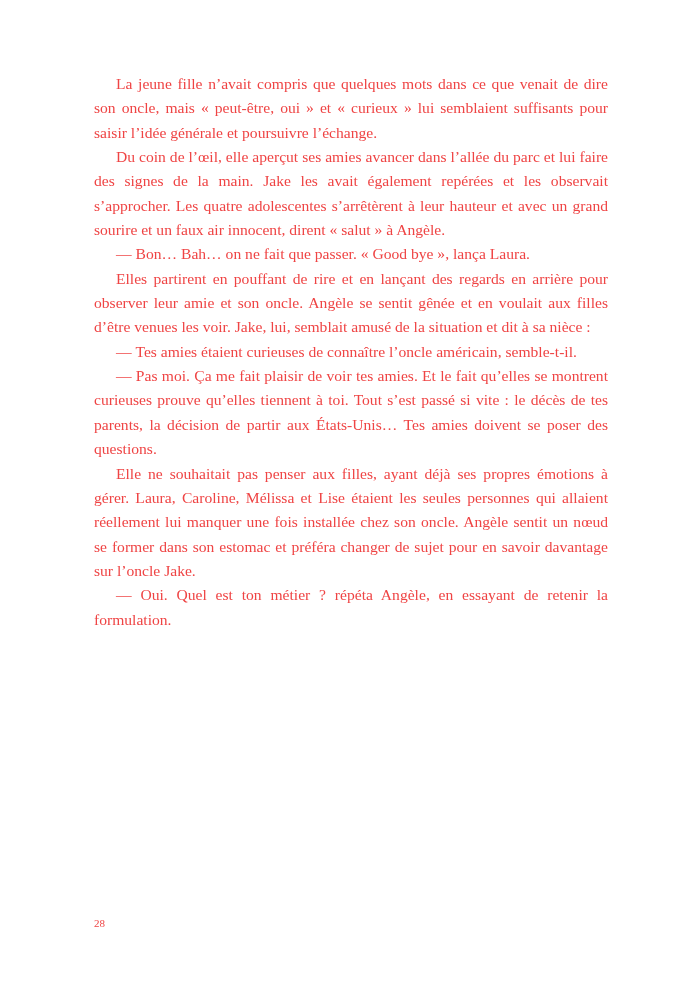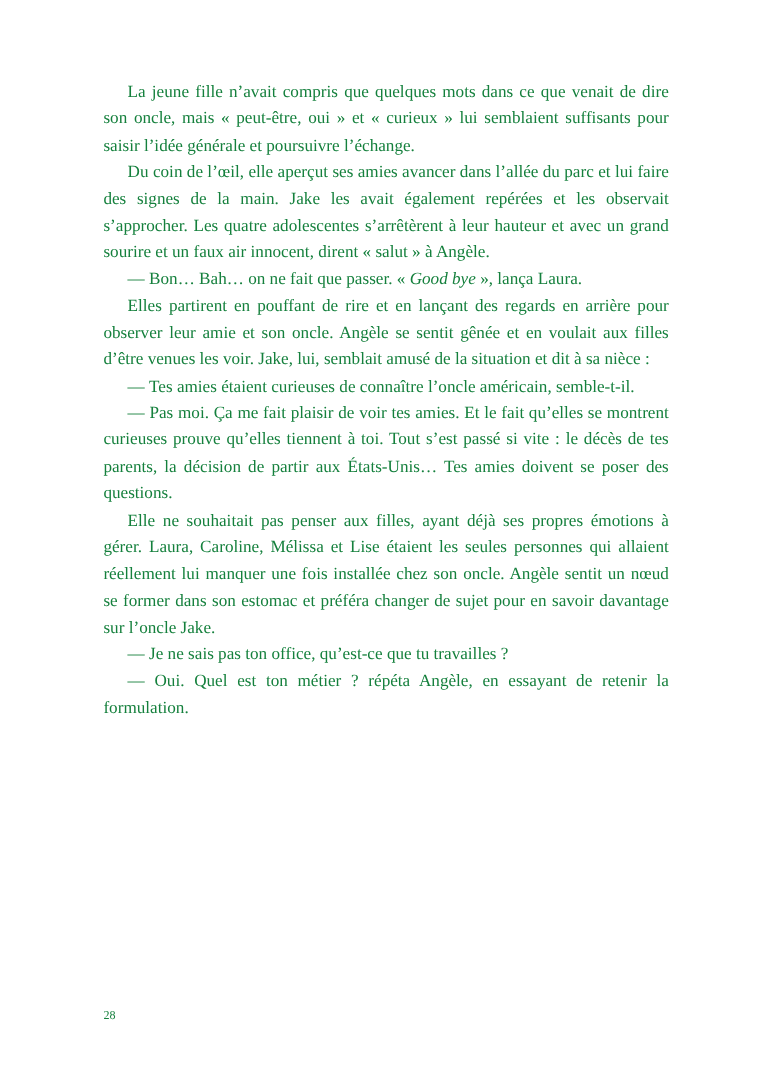--- a/index.html
+++ b/index.html
@@ -8,40 +8,39 @@
     padding: 0;
     background: #ffffff;
   }
   .page {
     position: relative;
     width: 640px;
     height: 992px;
     background: #ffffff;
     overflow: hidden;
     font-family: "Liberation Serif", "DejaVu Serif", serif;
-    color: #15803d;
+    color: #ef4444;
   }
   .body-text {
     position: absolute;
     left: 94px;
     top: 72px;
     width: 514px;
     font-size: 15.6px;
     line-height: 24.35px;
     text-align: justify;
     hyphens: none;
     -webkit-hyphens: none;
   }
   .para {
     margin: 0;
     padding: 0;
     text-indent: 22px;
   }
   .italic {
-    font-style: italic;
   }
   .nw {
     white-space: nowrap;
     margin-top: 44px;
   }
   .page-number {
     position: absolute;
     left: 94px;
     top: 912px;
     font-size: 11px;
@@ -53,17 +52,16 @@
 
 <div class="page">
   <div class="body-text">
       <p class="para"><span>La jeune fille n’avait compris que quelques mots dans ce que venait de dire son oncle, mais «&nbsp;peut-être, oui&nbsp;» et «&nbsp;curieux&nbsp;» lui semblaient suffisants pour saisir l’idée générale et poursuivre l’échange.</span></p>
       <p class="para"><span>Du coin de l’œil, elle aperçut ses amies avancer dans l’allée du parc et lui faire des signes de la main. Jake les avait également repérées et les observait s’approcher. Les quatre adolescentes s’arrêtèrent à leur hauteur et avec un grand sourire et un faux air innocent, dirent «&nbsp;salut&nbsp;» à Angèle.</span></p>
       <p class="para"><span>—&nbsp;Bon… Bah… on ne fait que passer. «&nbsp;</span><span class="italic">Good bye</span><span>&nbsp;», lança Laura.</span></p>
       <p class="para"><span>Elles partirent en pouffant de rire et en lançant des regards en arrière pour observer leur amie et son oncle. Angèle se sentit gênée et en voulait aux filles d’être venues les voir. Jake, lui, semblait amusé de la situation et dit à sa nièce&nbsp;:</span></p>
       <p class="para"><span>—&nbsp;Tes amies étaient curieuses de connaître l’oncle américain, </span><span class="nw">semble-t-il.</span></p>
       <p class="para"><span>—&nbsp;Pas moi. Ça me fait plaisir de voir tes amies. Et le fait qu’elles se montrent curieuses prouve qu’elles tiennent à toi. Tout s’est passé si vite&nbsp;: le décès de tes parents, la décision de partir aux États-Unis… Tes amies doivent se poser des questions.</span></p>
       <p class="para"><span>Elle ne souhaitait pas penser aux filles, ayant déjà ses propres émotions à gérer. Laura, Caroline, Mélissa et Lise étaient les seules personnes qui allaient réellement lui manquer une fois installée chez son oncle. Angèle sentit un nœud se former dans son estomac et préféra changer de sujet pour en savoir davantage sur l’oncle Jake.</span></p>
-      <p class="para"><span>—&nbsp;Je ne sais pas ton office, qu’est-ce que tu travailles&nbsp;?</span></p>
       <p class="para"><span>—&nbsp;Oui. Quel est ton métier&nbsp;? répéta Angèle, en essayant de retenir la formulation.</span></p>
     </div>
   <div class="page-number">28</div>
 </div>
 
 </body></html>

